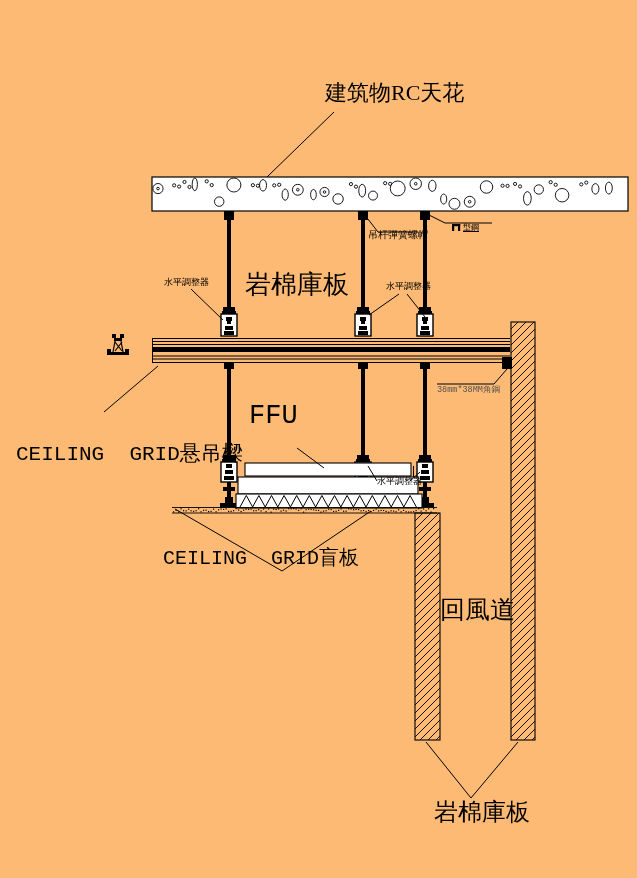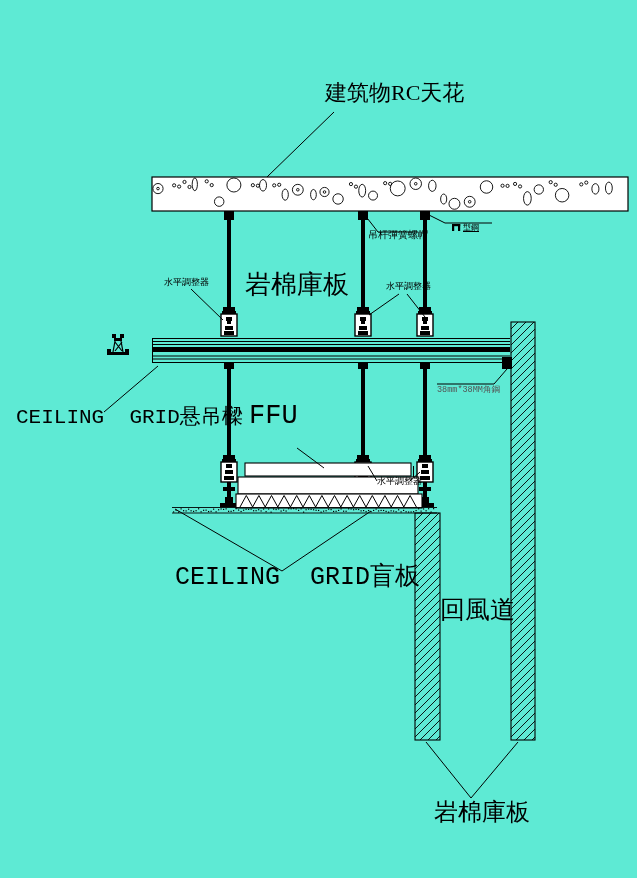--- a/index.html
+++ b/index.html
@@ -1,16 +1,16 @@
 <!DOCTYPE html>
 <html><head>
 <meta charset="utf-8">
 <style>
   html,body{margin:0;padding:0;background:#ffffff;}
-  .canvas{position:relative;width:637px;height:878px;background:#5eead4;overflow:hidden;}
+  .canvas{position:relative;width:637px;height:878px;background:#fdba74;overflow:hidden;}
   svg{position:absolute;left:0;top:0;}
   .lbl{position:absolute;color:#000;white-space:pre;line-height:1.05;}
   .serif{font-family:"Liberation Serif",serif;}
   .sans{font-family:Liberation Mono, monospace;}
 </style>
 </head>
 <body>
 
 <div class="canvas">
 
@@ -298,24 +298,24 @@
   <div class="lbl serif" style="left:164px;top:278px;font-size:9px;">水平調整器</div>
 
   <div class="lbl serif" style="left:386px;top:282px;font-size:9px;">水平調整器</div>
 
   <div class="lbl serif" style="left:368px;top:230px;font-size:10px;">吊杆彈簧螺帽</div>
 
   <div class="lbl serif" style="left:463px;top:224px;font-size:8px;text-decoration:underline;">型鋼</div>
 
   <div class="lbl sans" style="left:437px;top:386px;font-size:8.5px;color:#555555;">38mm*38MM角鋼</div>
 
-  <div class="lbl sans" style="left:16px;top:407px;font-size:21px;">CEILING  GRID悬吊樑</div>
+  <div class="lbl sans" style="left:16px;top:444px;font-size:21px;">CEILING  GRID悬吊樑</div>
 
   <div class="lbl sans" style="left:249px;top:402px;font-size:27px;">FFU</div>
 
   <div class="lbl serif" style="left:377px;top:477px;font-size:9px;">水平調整器</div>
 
-  <div class="lbl sans" style="left:163px;top:565px;font-size:25px;margin-left:12px;">CEILING  GRID盲板</div>
+  <div class="lbl sans" style="left:163px;top:548px;font-size:20px;">CEILING  GRID盲板</div>
 
   <div class="lbl serif" style="left:440px;top:597px;font-size:25px;">回風道</div>
 
   <div class="lbl serif" style="left:434px;top:800px;font-size:24px;">岩棉庫板</div>
 </div>
 
 </body></html>

